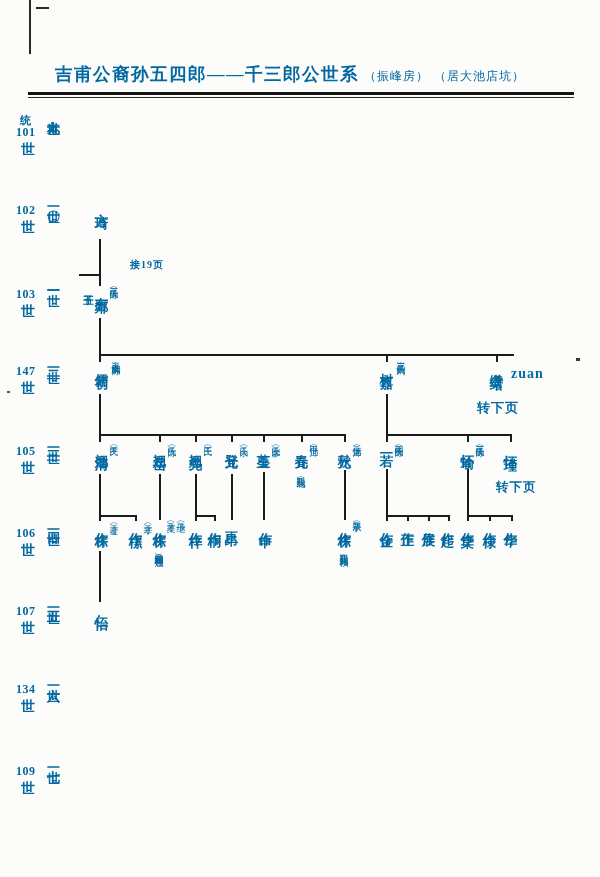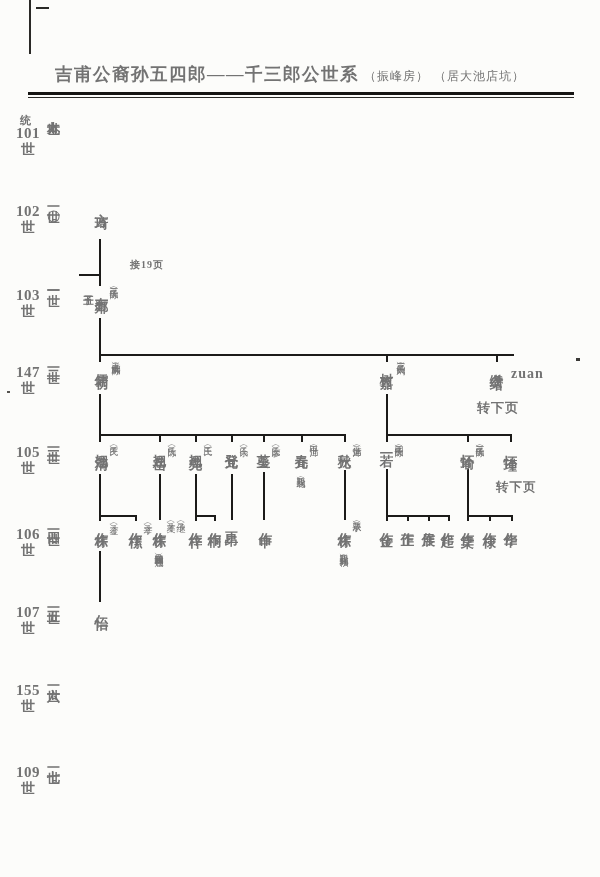--- a/index.html
+++ b/index.html
@@ -1,35 +1,35 @@
 <!DOCTYPE html>
 <html><head>
 <meta charset="utf-8">
 <style>
   html,body { margin:0; padding:0; background:#e8e8e6; }
   .page {
     position:relative; width:600px; height:877px; margin:0 auto;
-    background:#fcfcfa; color:#737373; overflow:hidden;
+    background:#fcfcfa; color:#0369a1; overflow:hidden;
     font-family:"Liberation Serif","DejaVu Serif",serif;
   }
   
   .title { position:absolute; left:55px; top:62px; white-space:nowrap; }
   .title-main { font-size:17.5px; font-weight:700; letter-spacing:1.5px; }
   .title-sub  { font-size:12px; font-weight:500; letter-spacing:1px; margin-left:5px; }
   .rule-thick { position:absolute; left:28px; top:92px; width:546px; height:3px; background:#161513; }
   .rule-thin  { position:absolute; left:28px; top:97px; width:546px; height:1px; background:#2a2926; }
   
   .edge-v { position:absolute; left:29px; top:0; width:2px; height:54px; background:#2a2926; }
   .edge-h { position:absolute; left:36px; top:7px; width:13px; height:2px; background:#2a2926; }
   .speck1 { position:absolute; left:576px; top:358px; width:4px; height:3px; background:#3a3936; }
   .speck2 { position:absolute; left:7px; top:391px; width:3px; height:2px; background:#55534f; }
   
   .axis-row { position:absolute; left:0; width:62px; }
   .axis-prefix { position:absolute; left:20px; top:0; font-size:11px; font-weight:600; }
-  .axis-num { position:absolute; left:16px; font-size:15px; font-weight:700; letter-spacing:0.5px;
+  .axis-num { position:absolute; left:16px; font-size:12px; font-weight:700; letter-spacing:0.5px;
               font-family:"Liberation Serif","DejaVu Serif",serif; }
   .axis-shi { position:absolute; left:21px; font-size:14px; font-weight:600; }
   .axis-branch { position:absolute; left:44px; font-size:13px; font-weight:600; letter-spacing:0.5px; }
   
   .tline { position:absolute; background:#1c1b19; }
   .vtext { position:absolute; writing-mode:vertical-rl; text-orientation:mixed; white-space:nowrap; }
   .name  { font-size:13.5px; line-height:15px; letter-spacing:2.5px; font-weight:600; }
   .ann   { font-size:9px;  line-height:10px; letter-spacing:-0.5px; font-weight:500; }
   .lab-v { font-size:10.5px; line-height:11px; letter-spacing:0; font-weight:600; }
   .hlabel { position:absolute; white-space:nowrap; font-weight:600; letter-spacing:1px; }
@@ -84,21 +84,21 @@
         <div class="axis-num" style="top: 0px;">106</div>
         <div class="axis-shi" style="top: 16px;">世</div>
         <div class="vtext axis-branch" style="top: -4px;">一四世</div>
       </div>
       <div class="axis-row" style="top: 604px;">
         <div class="axis-num" style="top: 0px;">107</div>
         <div class="axis-shi" style="top: 16px;">世</div>
         <div class="vtext axis-branch" style="top: -4px;">一五世</div>
       </div>
       <div class="axis-row" style="top: 682px;">
-        <div class="axis-num" style="top: 0px;">155</div>
+        <div class="axis-num" style="top: 0px;">134</div>
         <div class="axis-shi" style="top: 16px;">世</div>
         <div class="vtext axis-branch" style="top: -4px;">一六世</div>
       </div>
       <div class="axis-row" style="top: 764px;">
         <div class="axis-num" style="top: 0px;">109</div>
         <div class="axis-shi" style="top: 16px;">世</div>
         <div class="vtext axis-branch" style="top: -4px;">一七世</div>
       </div>
     </div>
 

